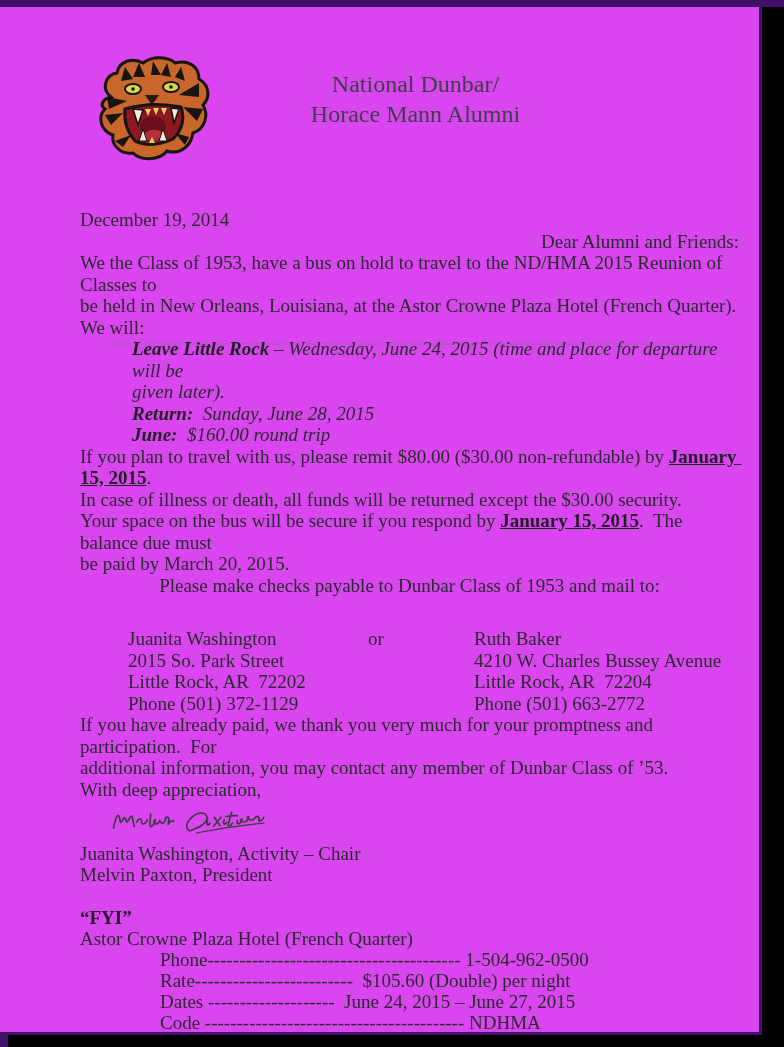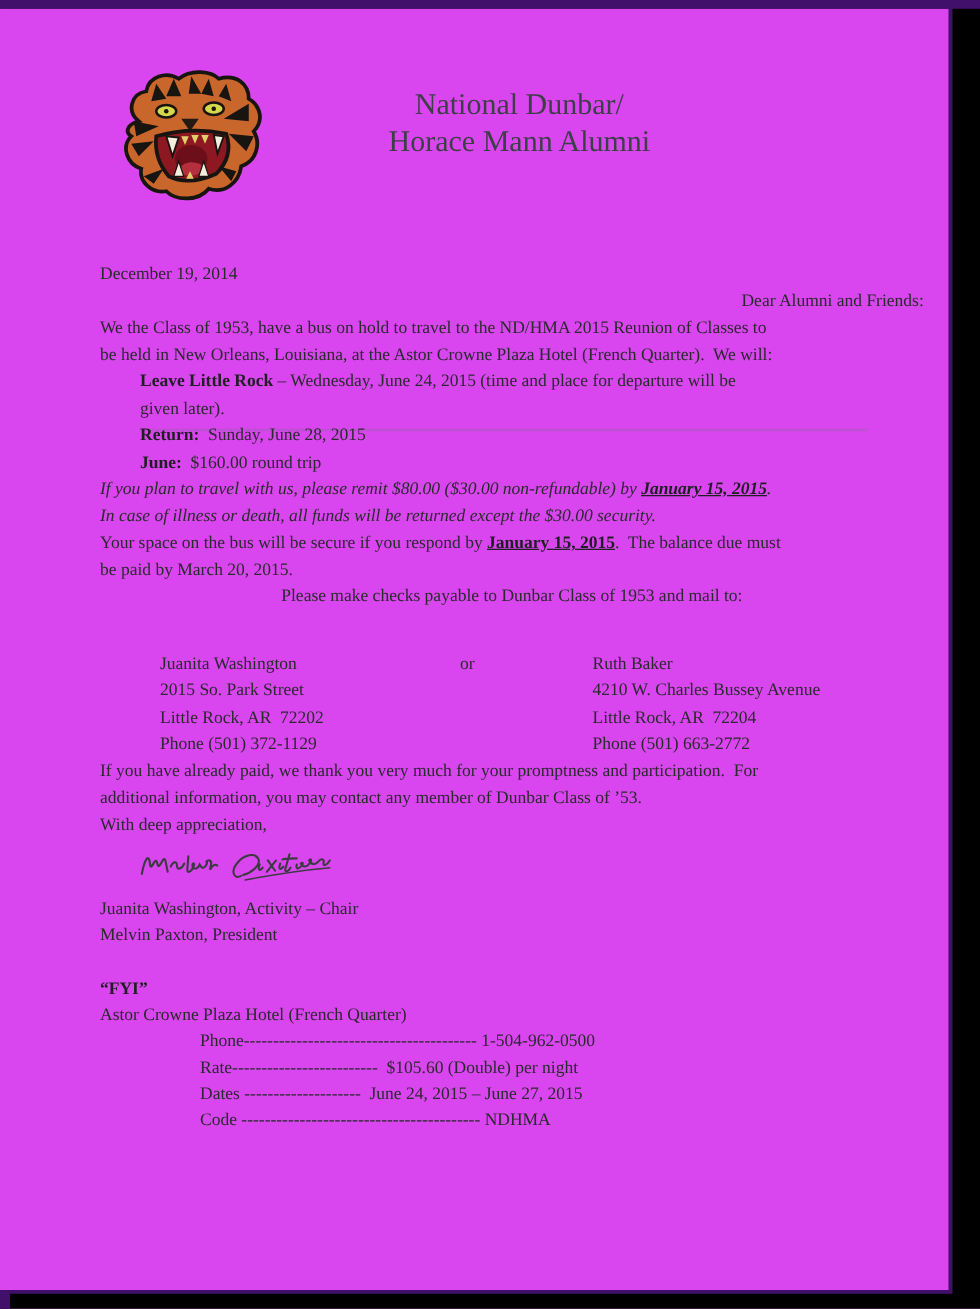--- a/index.html
+++ b/index.html
@@ -10,29 +10,29 @@
   .purple-frame{position:absolute;inset:0;border-top:7px solid #40106b;border-left:8px solid #40106b;pointer-events:none;z-index:1;}
   .paper{
     position:absolute;left:0;top:7px;width:759px;height:1025px;
     background:#d946ef;outline:3px solid #40106b;z-index:2;
     color:#2a2a2e;
   }
   .logo{position:absolute;left:87px;top:46px;width:132px;height:114px;}
   .title{position:absolute;top:62px;left:0;width:100%;padding-left:72px;box-sizing:border-box;
     text-align:center;font-size:24px;line-height:30px;color:#3e3e48;}
   .letter{position:absolute;left:0;top:0;width:100%;box-sizing:border-box;
-    padding:202px 20px 0 80px;font-size:14px;line-height:21.5px;}
+    padding:202px 20px 0 80px;font-size:19px;line-height:21.5px;}
   .letter p{margin:0;}
   .t{white-space:pre-wrap;}
   .b{font-weight:bold;color:#1f1f23;}
   .bu{font-weight:bold;text-decoration:underline;color:#1f1f23;}
   .p-salutation{margin-top:19px;text-align:right;}
   .p-intro{margin-top:21px;}
-  .trip{margin-left:32px;}
-  .p-remit{margin-top:15px;font-style:italic;}
+  .trip{margin-left:52px;font-style:italic;}
+  .p-remit{margin-top:15px;}
   .p-secure{margin-top:16px;}
   .p-checks{margin-top:16px;text-align:center;}
   .contacts{margin-top:32px;margin-left:48px;display:grid;grid-template-columns:240px 106px auto;line-height:21.5px;}
   .p-thanks{margin-top:13px;}
   .p-closing{margin-top:22px;}
   .signature{height:38px;margin-left:6px;}
   .fyi{margin-top:21px;line-height:21px;}
   .fyi-rows{margin-left:80px;}
   .scan-line{position:absolute;left:112px;top:336px;width:582px;height:2px;background:rgba(110,110,122,0.25);}
 </style>

